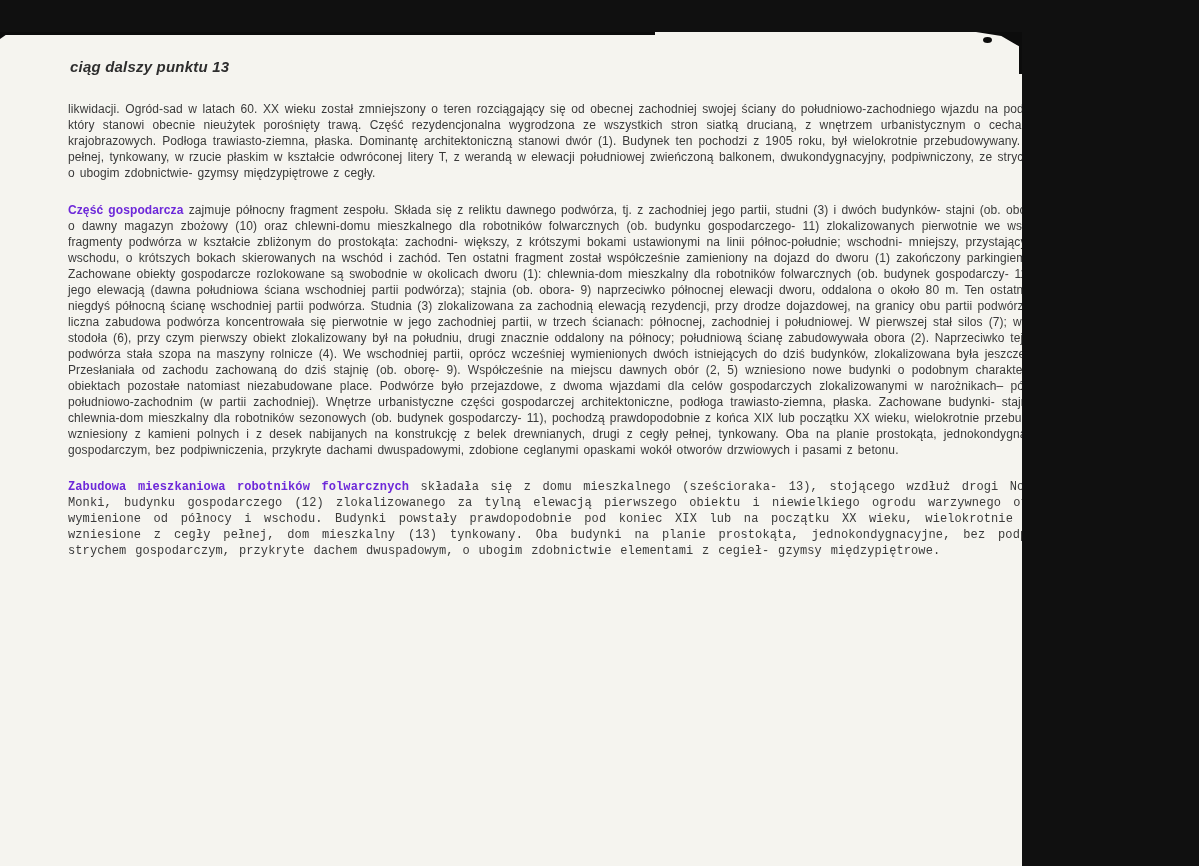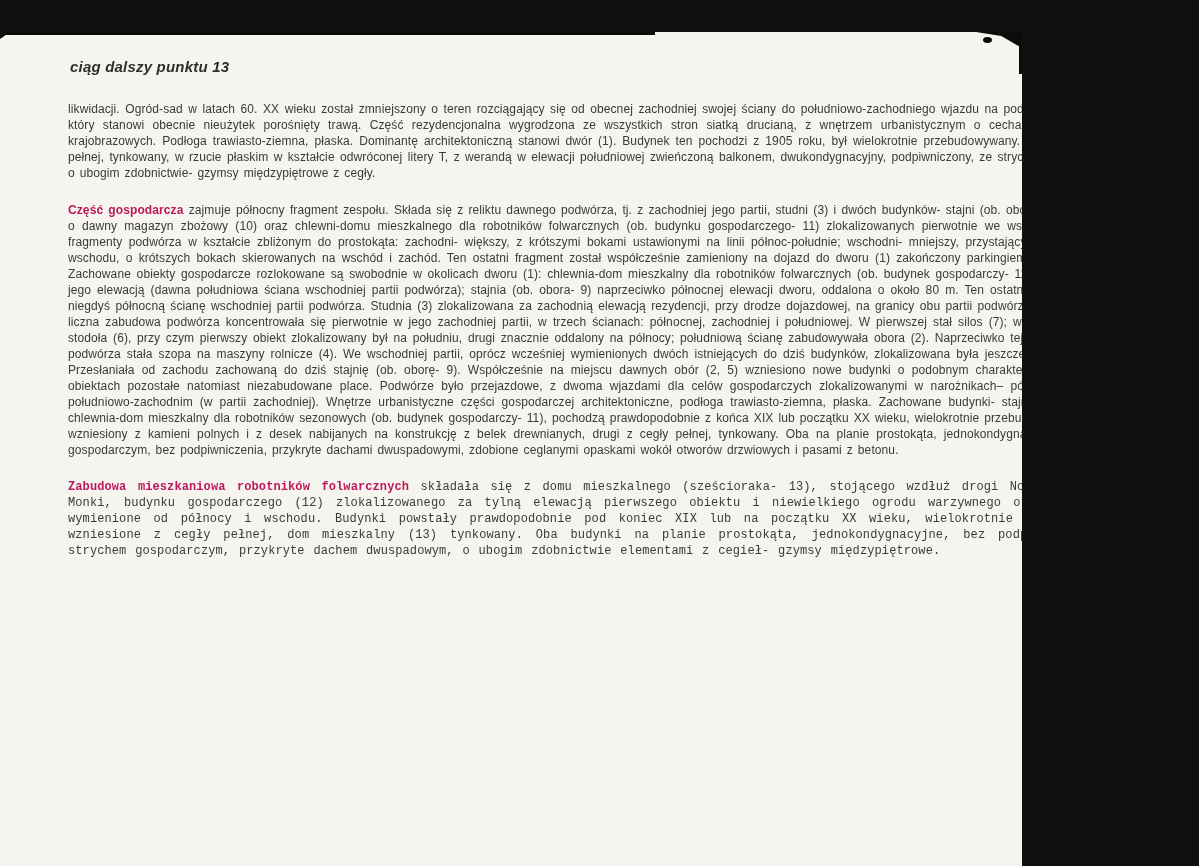--- a/index.html
+++ b/index.html
@@ -34,21 +34,21 @@
   p.para {
     margin: 0 0 21px 0;
     font-size: 12px;
     line-height: 16px;
     text-align: justify;
     letter-spacing: 0.1px;
     word-spacing: 1.5px;
   }
   p.para:last-child { margin-bottom: 0; font-family: Liberation Mono, monospace; }
   p.para strong.lead {
-    color: #be185d;
+    color: #6d28d9;
     font-weight: bold;
   }
   
   .artifact { position: absolute; background: #0c0c0c; }
   .a-top-edge        { top: 0; left: 0; width: 655px; height: 3px; }
   .a-top-left-corner { top: 0; left: 0; width: 10px; height: 7px;
                        clip-path: polygon(0 0, 100% 0, 0 100%); }
   .a-top-speck       { top: 5px; left: 983px; width: 9px; height: 6px; border-radius: 50%; }
   .a-top-right-corner{ top: 0; right: 0; width: 46px; height: 16px;
                        clip-path: polygon(0 0, 100% 0, 100% 100%, 55% 25%); }

